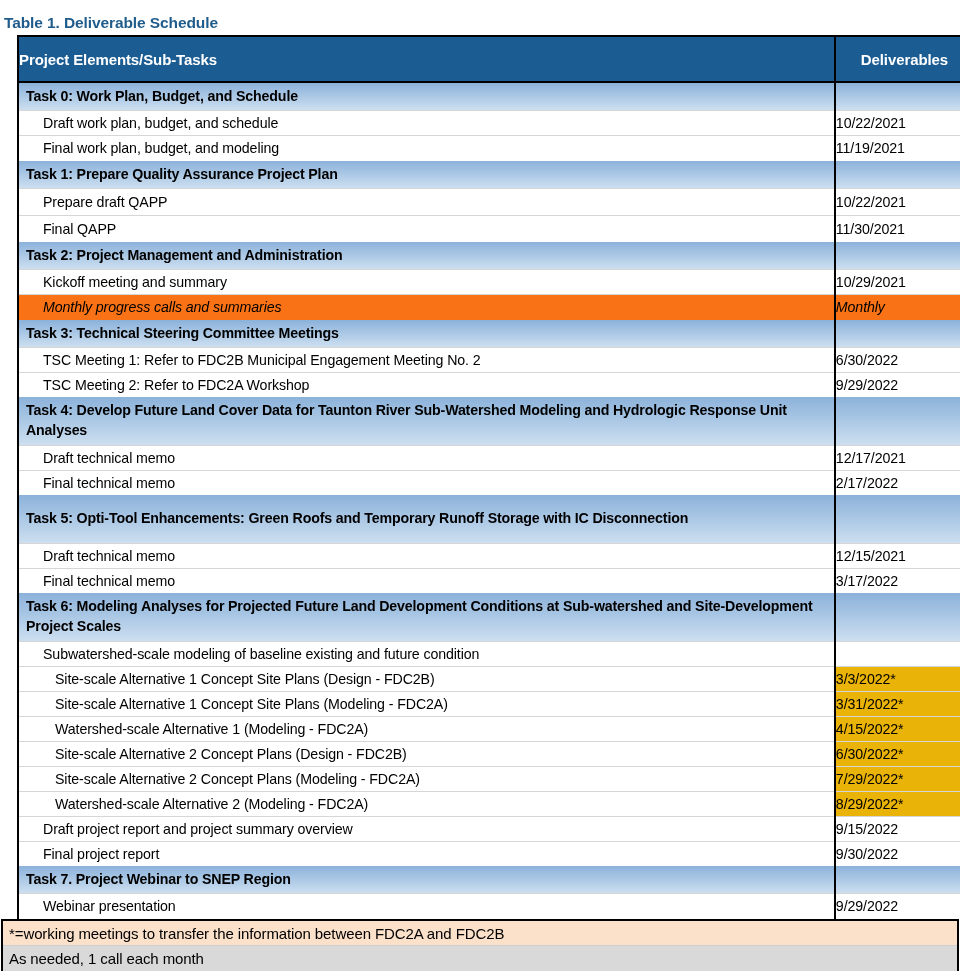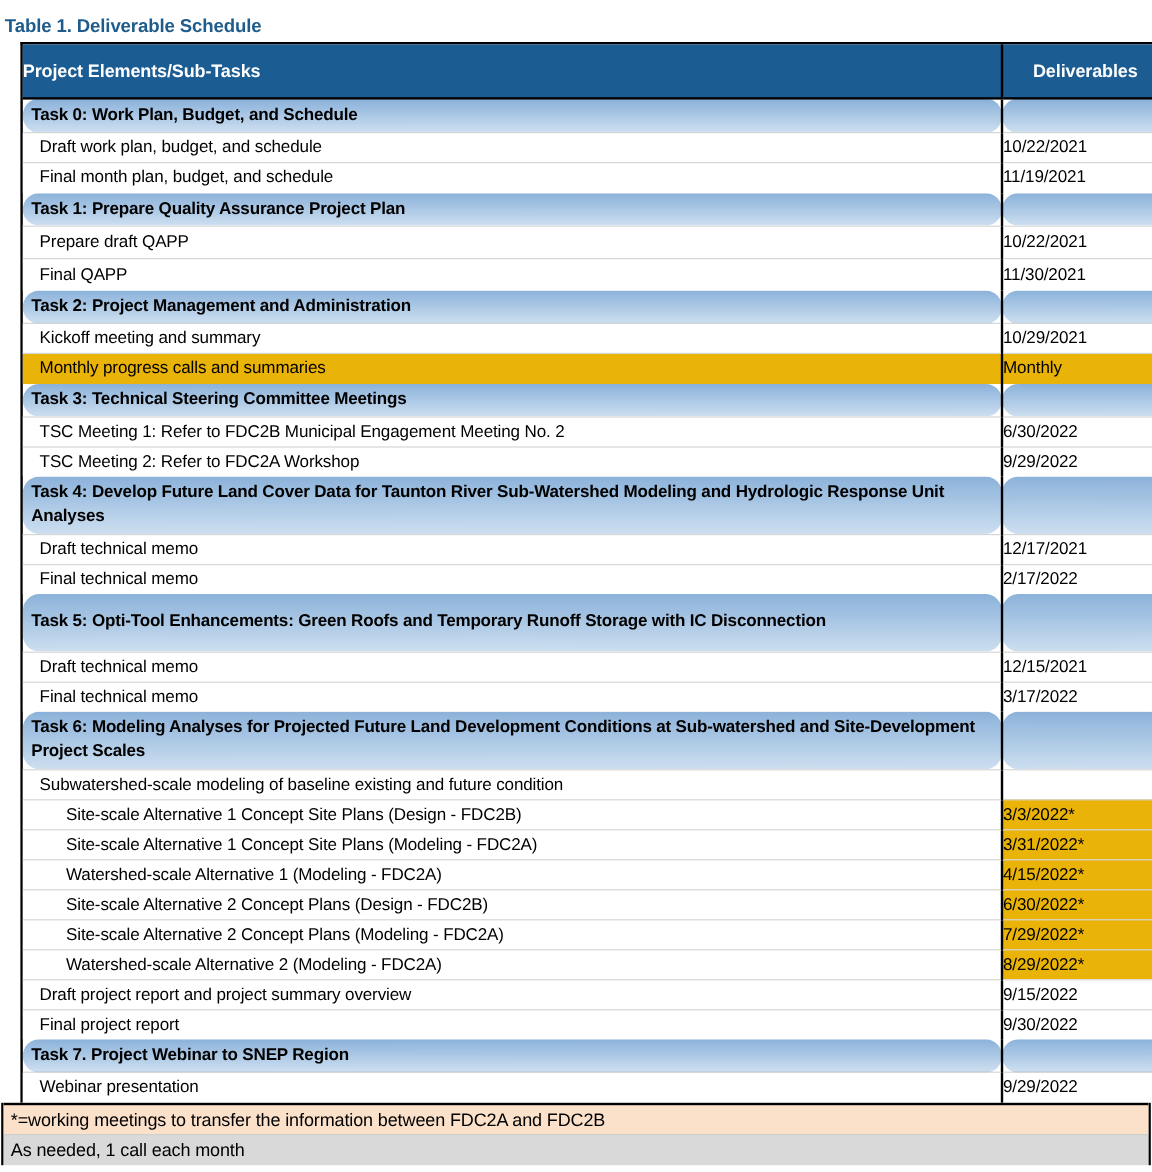--- a/index.html
+++ b/index.html
@@ -81,47 +81,46 @@
     text-align: center;
   }
 
   
   tr.task > td {
     background: linear-gradient(to bottom, #8cb2da 0%, #a8c6e4 45%, #cddff0 100%);
     font-weight: bold;
     font-size: 14.2px;
     letter-spacing: -0.15px;
     color: #000000;
-    border-radius: 14px;
   }
   tr.task td.cell-task {
     padding: 3px 8px 4px 7px;
     line-height: 20px;
   }
   tr.task.two-line td { height: 48px; }
   tr.task.one-line td { height: 25px; }
 
   
   tr.data td {
     background: #ffffff;
     border-top: 1.5px solid #d6d6d6;
     font-size: 14.2px;
     letter-spacing: -0.1px;
   }
   tr.data td.cell-task {
-    padding-left: 14px;
+    padding-left: 24px;
     line-height: 18px;
   }
   tr.data td.cell-del {
   }
   tr.data.h25 td { height: 25px; }
   tr.data.h27 td { height: 27px; }
 
   
-  tr.data.shade td { background: #eab308; }
+  tr.data.shade td { background: #f97316; font-style: italic; }
 
   
   tr.data td.cell-task.indent { padding-left: 36px; }
 
   
   tr.data td.cell-del.peach { background: #eab308; }
 
   
   .notes {
     width: 958px;
@@ -163,21 +162,21 @@
       <tbody id="tbody">
           <tr class="task one-line">
             <td class="cell-task">Task 0: Work Plan, Budget, and Schedule</td>
             <td class="cell-del vdiv"></td>
           </tr>
           <tr class="data h25">
             <td class="cell-task">Draft work plan, budget, and schedule</td>
             <td class="cell-del vdiv">10/22/2021</td>
           </tr>
           <tr class="data h25">
-            <td class="cell-task">Final month plan, budget, and schedule</td>
+            <td class="cell-task">Final work plan, budget, and modeling</td>
             <td class="cell-del vdiv">11/19/2021</td>
           </tr>
           <tr class="task one-line">
             <td class="cell-task">Task 1: Prepare Quality Assurance Project Plan</td>
             <td class="cell-del vdiv"></td>
           </tr>
           <tr class="data h27">
             <td class="cell-task">Prepare draft QAPP</td>
             <td class="cell-del vdiv">10/22/2021</td>
           </tr>

